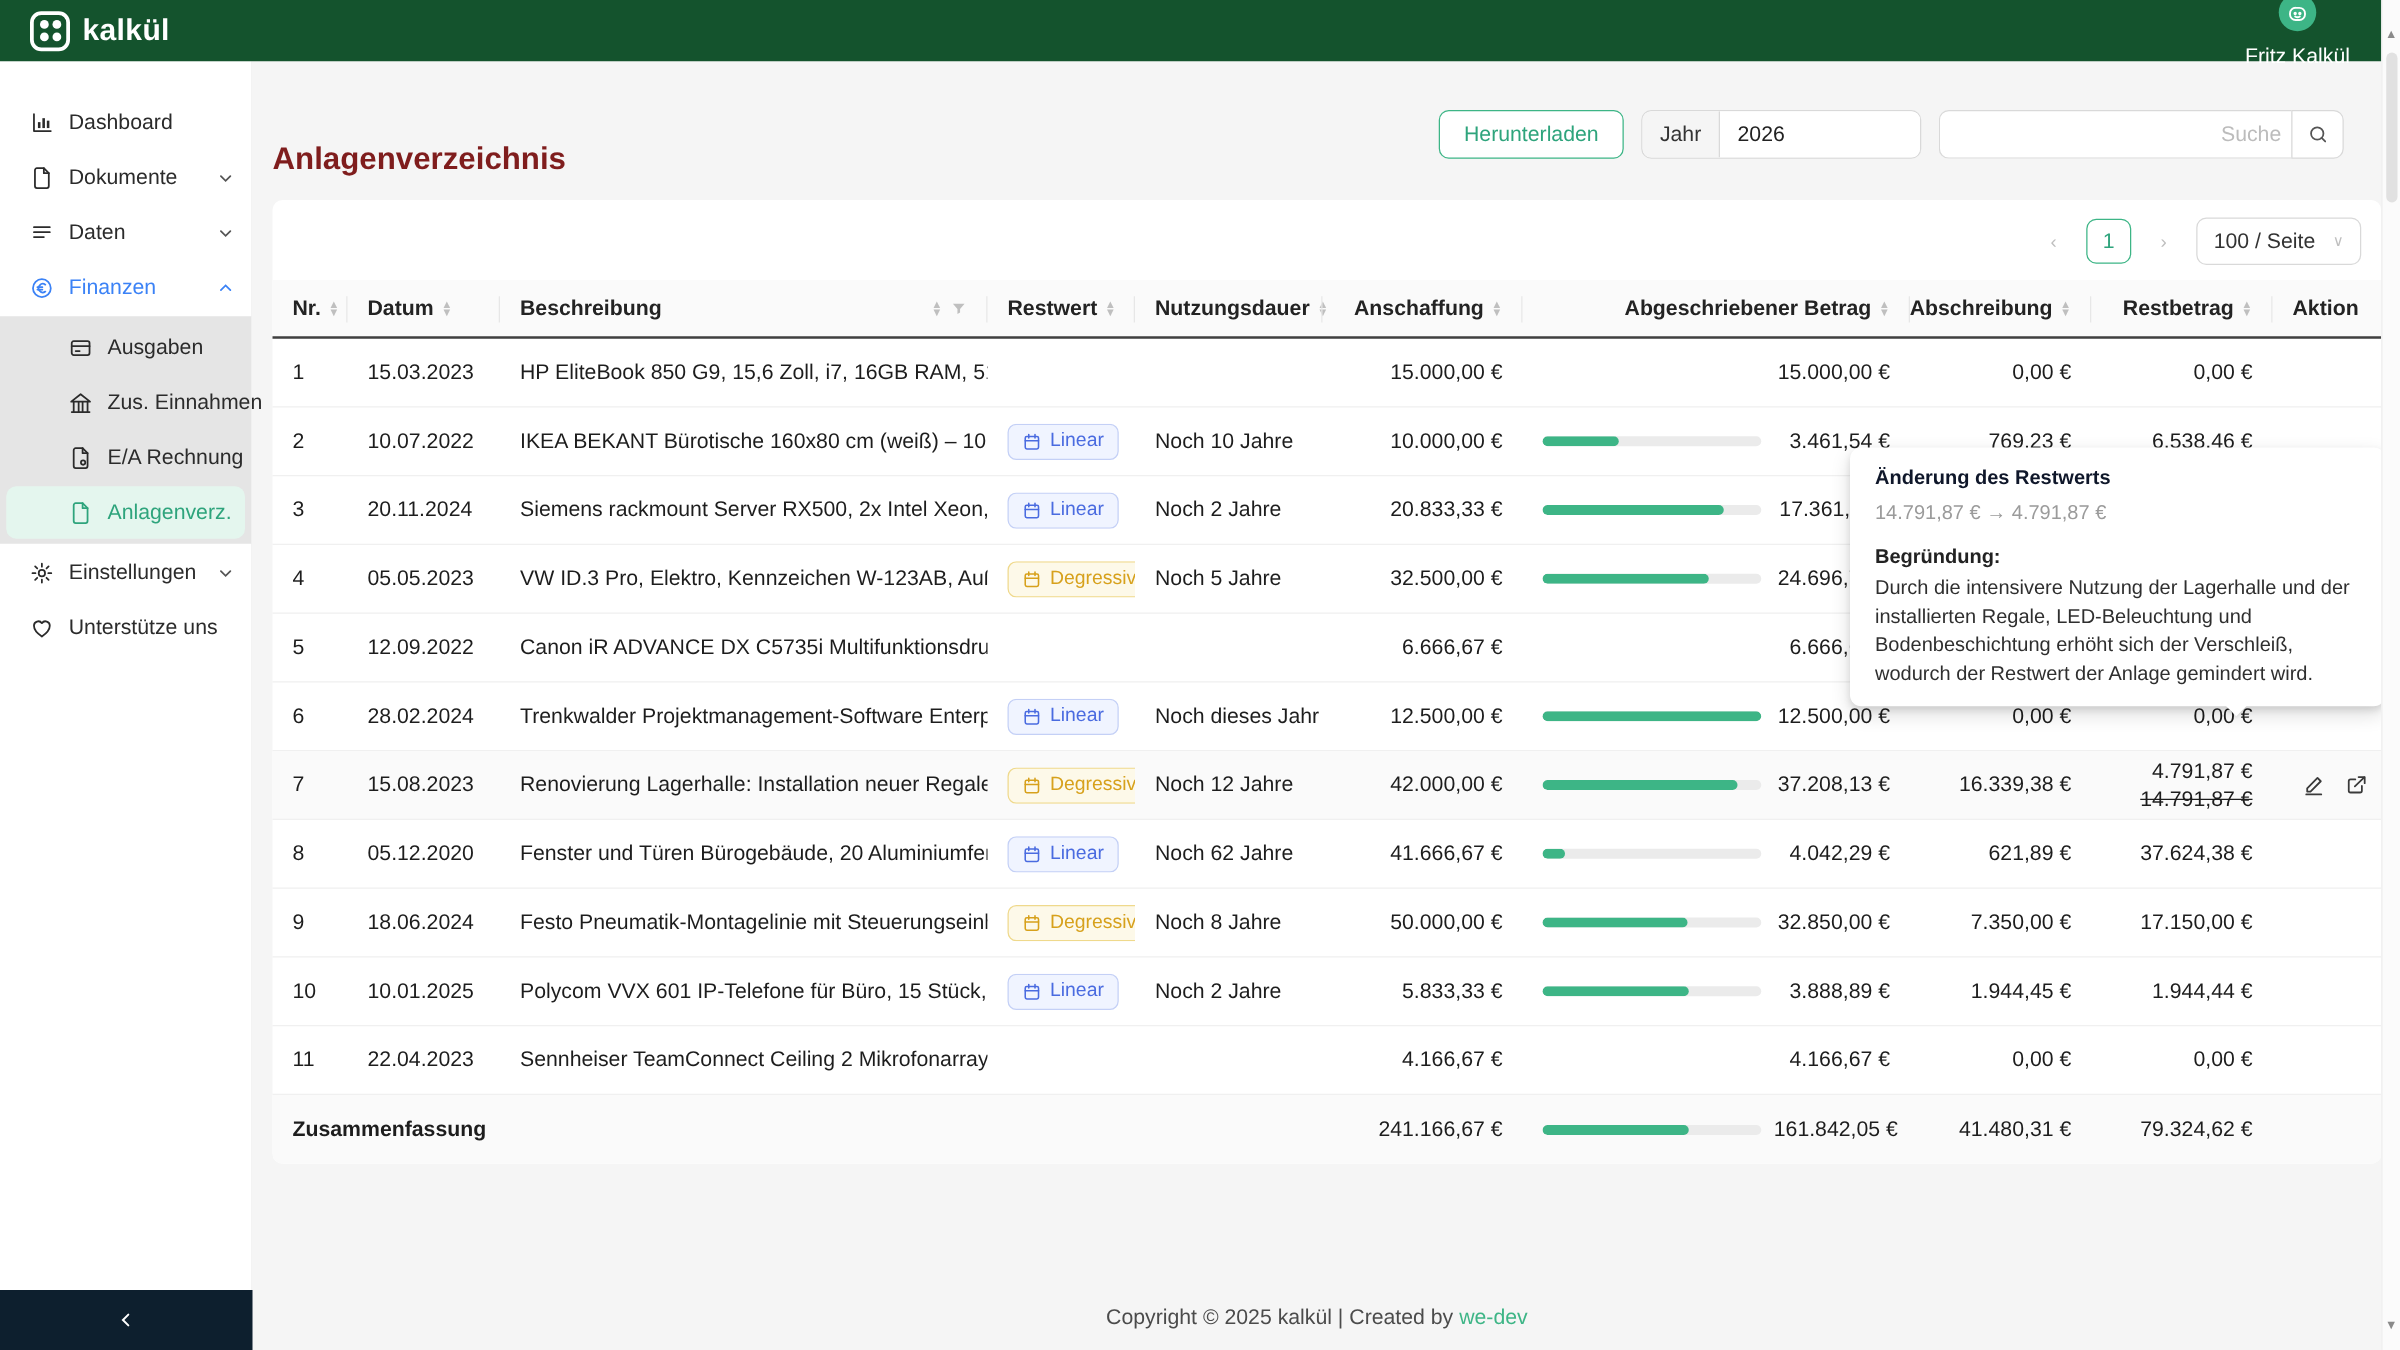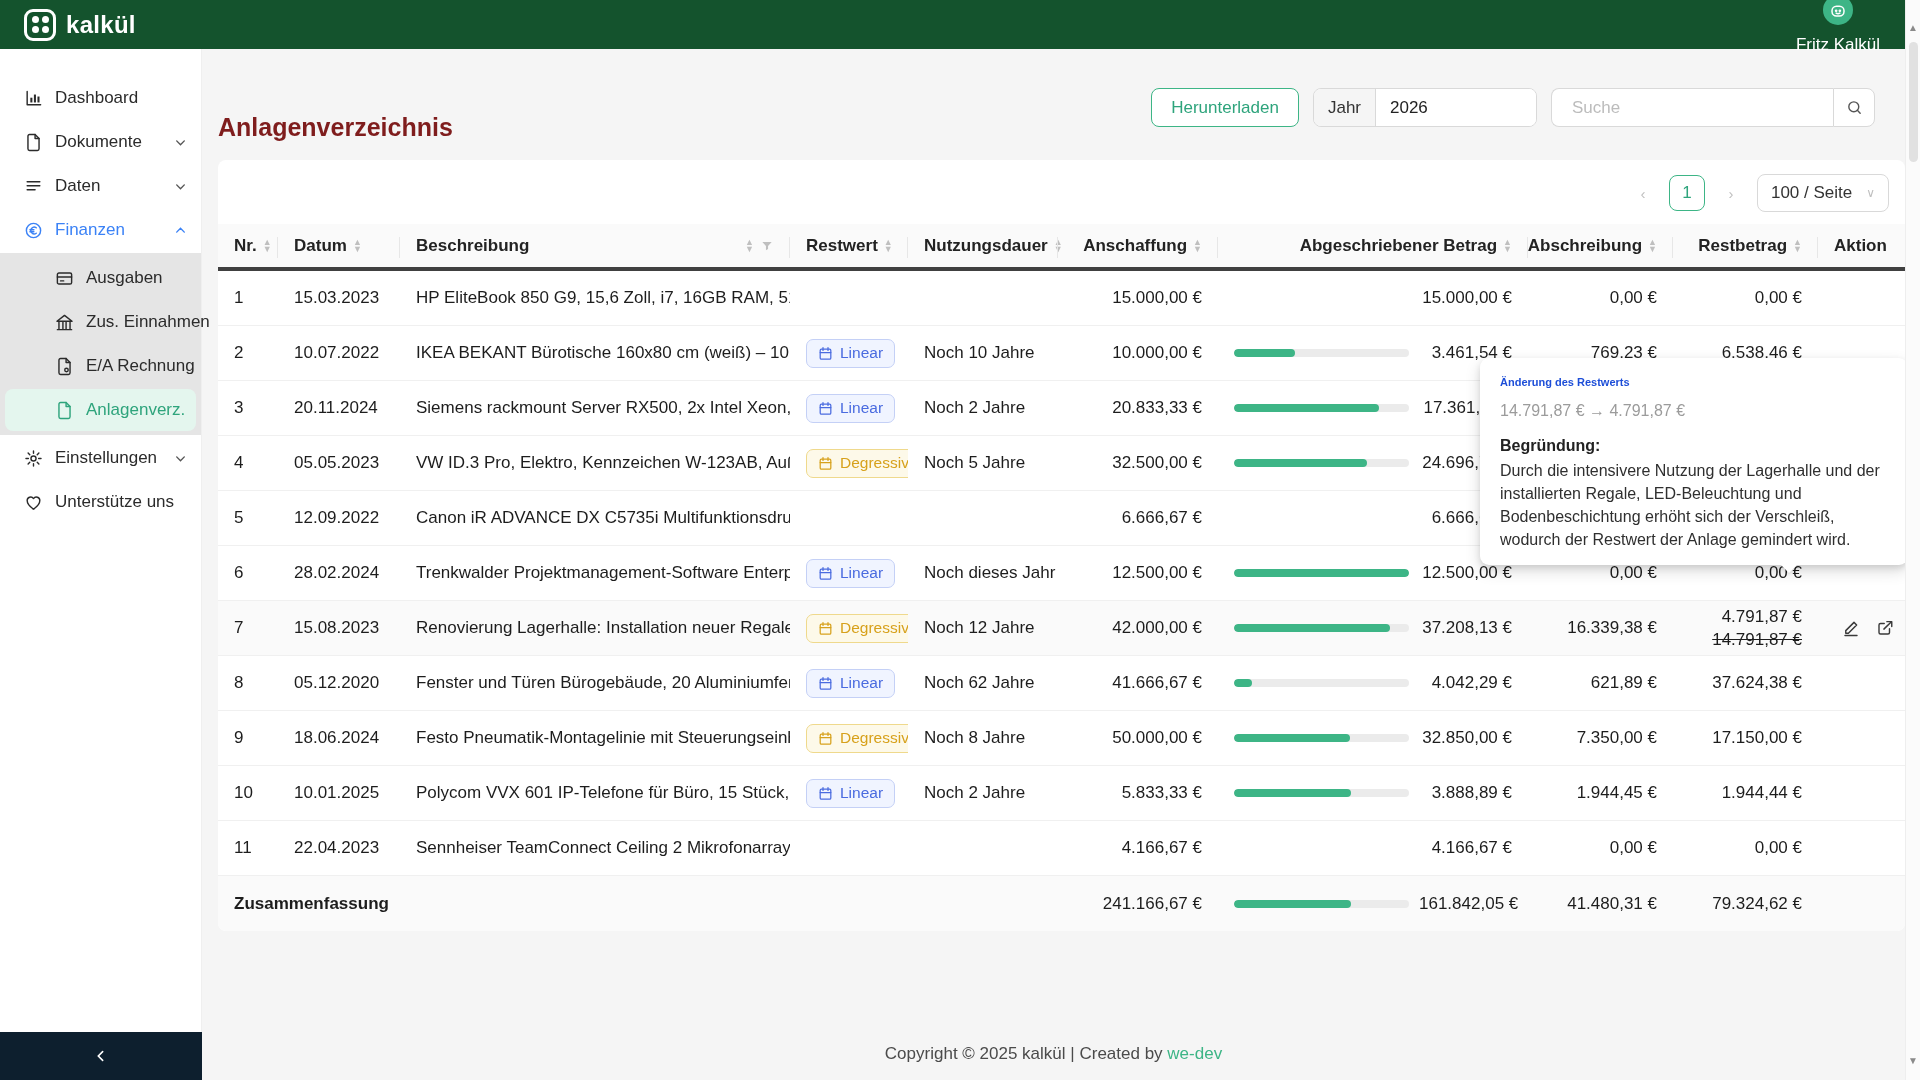--- a/index.html
+++ b/index.html
@@ -29,33 +29,33 @@
   
   .main { position:absolute; left:202px; top:49px; right:15px; bottom:0; background:#f5f5f5; }
   .page-header { display:flex; align-items:center; justify-content:space-between; padding:24px 30px 0 16px; }
   .page-title { font-size:25px; font-weight:bold; color:#7f1d1d;margin-top:40px; }
   .controls { display:flex; align-items:center; gap:14px; }
   .btn-download { height:39px; padding:0 19px; background:#fff; border:1px solid #3db586; border-radius:8px; color:#2ea47c; font-size:17px; cursor:pointer; font-family:inherit; }
   .year-group { display:flex; height:39px; border:1px solid #d9d9d9; border-radius:8px; overflow:hidden; background:#fff; }
   .year-addon { background:#f5f5f5; border-right:1px solid #d9d9d9; display:flex; align-items:center; padding:0 14px; font-size:17px; color:#333; }
   .year-input { border:none; outline:none; width:160px; padding:0 14px; font-size:17px; font-family:inherit; color:#222; }
   .search-group { display:flex; height:39px; }
-  .search-input { width:282px; border:1px solid #d9d9d9; border-right:none; border-radius:8px 0 0 8px; outline:none; padding:0 20px; font-size:17px; font-family:inherit; background:#fff; }
+  .search-input { width:282px; border:1px solid #d9d9d9; border-right:none; border-radius:8px 0 0 8px; outline:none; padding:0 8px; font-size:17px; font-family:inherit; background:#fff;text-align:right; }
   .search-input::placeholder { color:#bcbcbc; }
   .search-btn { width:42px; border:1px solid #d9d9d9; border-radius:0 8px 8px 0; background:#fff; display:flex; align-items:center; justify-content:center; color:#555; cursor:pointer; }
 
   
   .card { margin:18px 0 0 16px; width:1687px; background:#fff; border-radius:8px; }
   .pagination { display:flex; align-items:center; justify-content:flex-end; gap:10px; padding:14px 16px 12px; }
   .pg-arrow { width:32px; height:32px; display:flex; align-items:center; justify-content:center; color:#bfbfbf; font-size:15px; cursor:pointer; background:none; border:none; }
   .pg-num { min-width:36px; height:36px; border:1px solid #3db586; border-radius:8px; color:#2ea47c; font-size:17px; display:flex; align-items:center; justify-content:center; background:#fff; cursor:pointer; }
   .pg-size { height:38px; border:1px solid #d9d9d9; border-radius:8px; background:#fff; display:flex; align-items:center; gap:14px; padding:0 13px; font-size:17px; color:#333; cursor:pointer; }
   .pg-size .chev { color:#bfbfbf; font-size:12px; }
 
-  .thead { display:flex; align-items:center; height:47px; background:#fafafa; border-bottom:4px solid #404040; font-weight:bold; font-size:17px; color:#232323; }
+  .thead { display:flex; align-items:center; height:47px; background:#fafafa; border-bottom:2px solid #404040; font-weight:bold; font-size:17px; color:#232323; }
   .th { display:flex; align-items:center; gap:6px; padding:0 16px; height:100%; position:relative; cursor:pointer; }
   .th:not(:last-child)::after { content:""; position:absolute; right:0; top:13px; height:21px; width:1px; background:#e7e7e7; }
   .th.right { justify-content:flex-end; }
   .sorter { display:flex; flex-direction:column; color:#bfbfbf; font-size:9px; line-height:6.5px; letter-spacing:0; }
   .th .spacer { flex:1; }
   .funnel { color:#bfbfbf; display:flex; }
 
   .tr { display:flex; align-items:center; min-height:55px; border-bottom:1px solid #f0f0f0; font-size:17px; }
   .tr.hl { background:#fafafa; }
   .td { padding:0 16px; flex-shrink:0; white-space:nowrap; overflow:hidden; }
@@ -79,21 +79,21 @@
   .act-sep { width:1px; height:18px; background:#e3e3e3; }
 
   .summary { display:flex; align-items:center; height:55px; background:#fafafa; font-size:17px; border-radius:0 0 8px 8px; }
   .sum-label { width:572px; padding:0 16px; font-weight:bold; }
 
   .footer { position:absolute; bottom:16px; left:0; right:0; text-align:center; font-size:17px; color:#4b4b4b; }
   .footer a { color:#3db586; text-decoration:none; cursor:pointer; }
 
   
   .tooltip { position:absolute; left:1480px; top:358px; width:428px; background:#fff; border-radius:9px; box-shadow:0 6px 16px rgba(0,0,0,.14), 0 3px 6px rgba(0,0,0,.10); padding:13px 20px 14px; z-index:40; font-size:16px; }
-  .tt-title { font-weight:bold; color:#1d4ed8; font-size:11px; line-height:23px; }
+  .tt-title { font-weight:bold; color:#0f172a; font-size:16px; line-height:23px; }
   .tt-change { color:#9b9b9b; margin-top:6px; line-height:22px; }
   .tt-reason-label { font-weight:bold; color:#222; margin-top:13px; line-height:22px; }
   .tt-body { color:#2f2f2f; line-height:23px; margin-top:2px; white-space:normal; }
   .tt-arrow { position:absolute; bottom:-8px; left:300px; width:0; height:0; border-left:9px solid transparent; border-right:9px solid transparent; border-top:9px solid #fff; filter:drop-shadow(0 2px 1px rgba(0,0,0,.06)); }
 
   
   .scrollbar { position:absolute; right:0; top:0; width:15px; height:1080px; background:#fbfbfb; border-left:1px solid #eeeeee; z-index:50; }
   .sb-up { position:absolute; top:22px; left:2px; color:#8a8a8a; font-size:10px; }
   .sb-down { position:absolute; bottom:14px; left:2px; color:#8a8a8a; font-size:10px; }
   .sb-thumb { position:absolute; top:42px; left:3px; width:9px; height:120px; background:#e1e1e1; border-radius:5px; }

